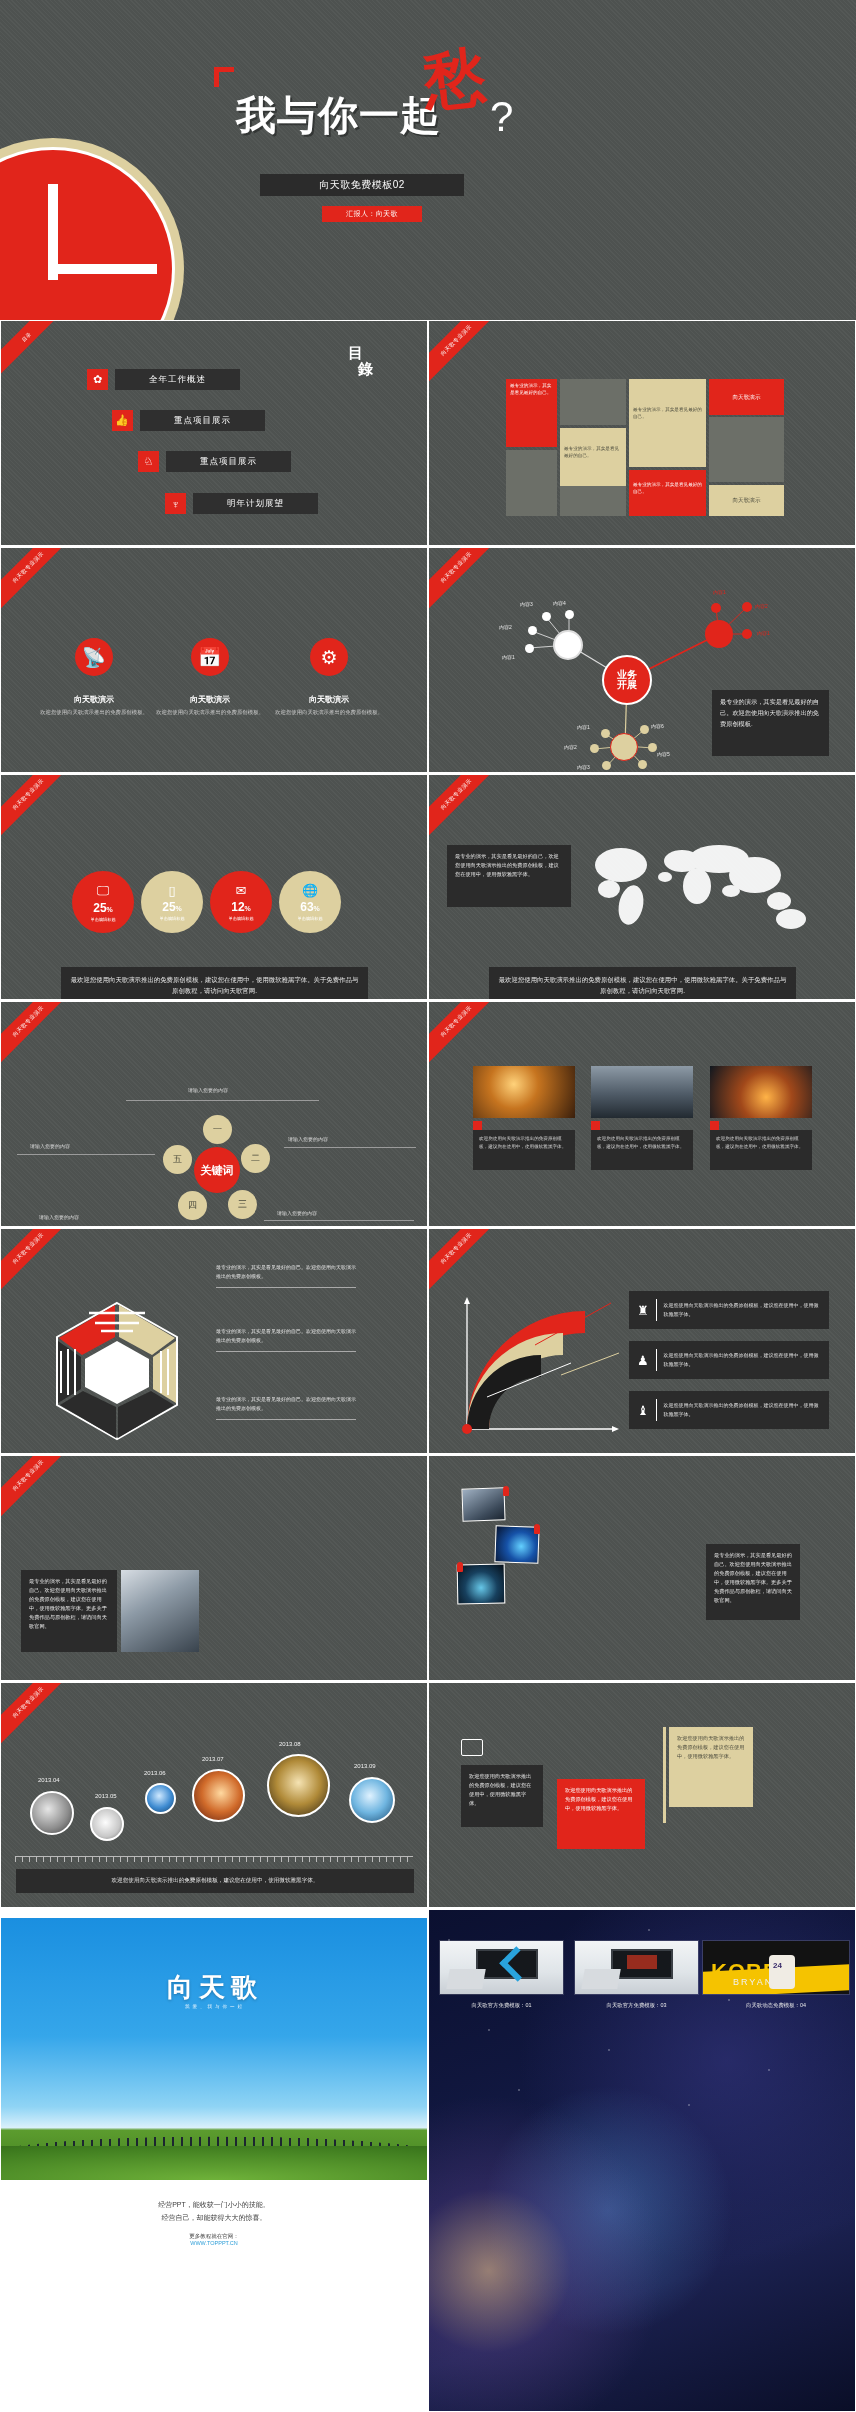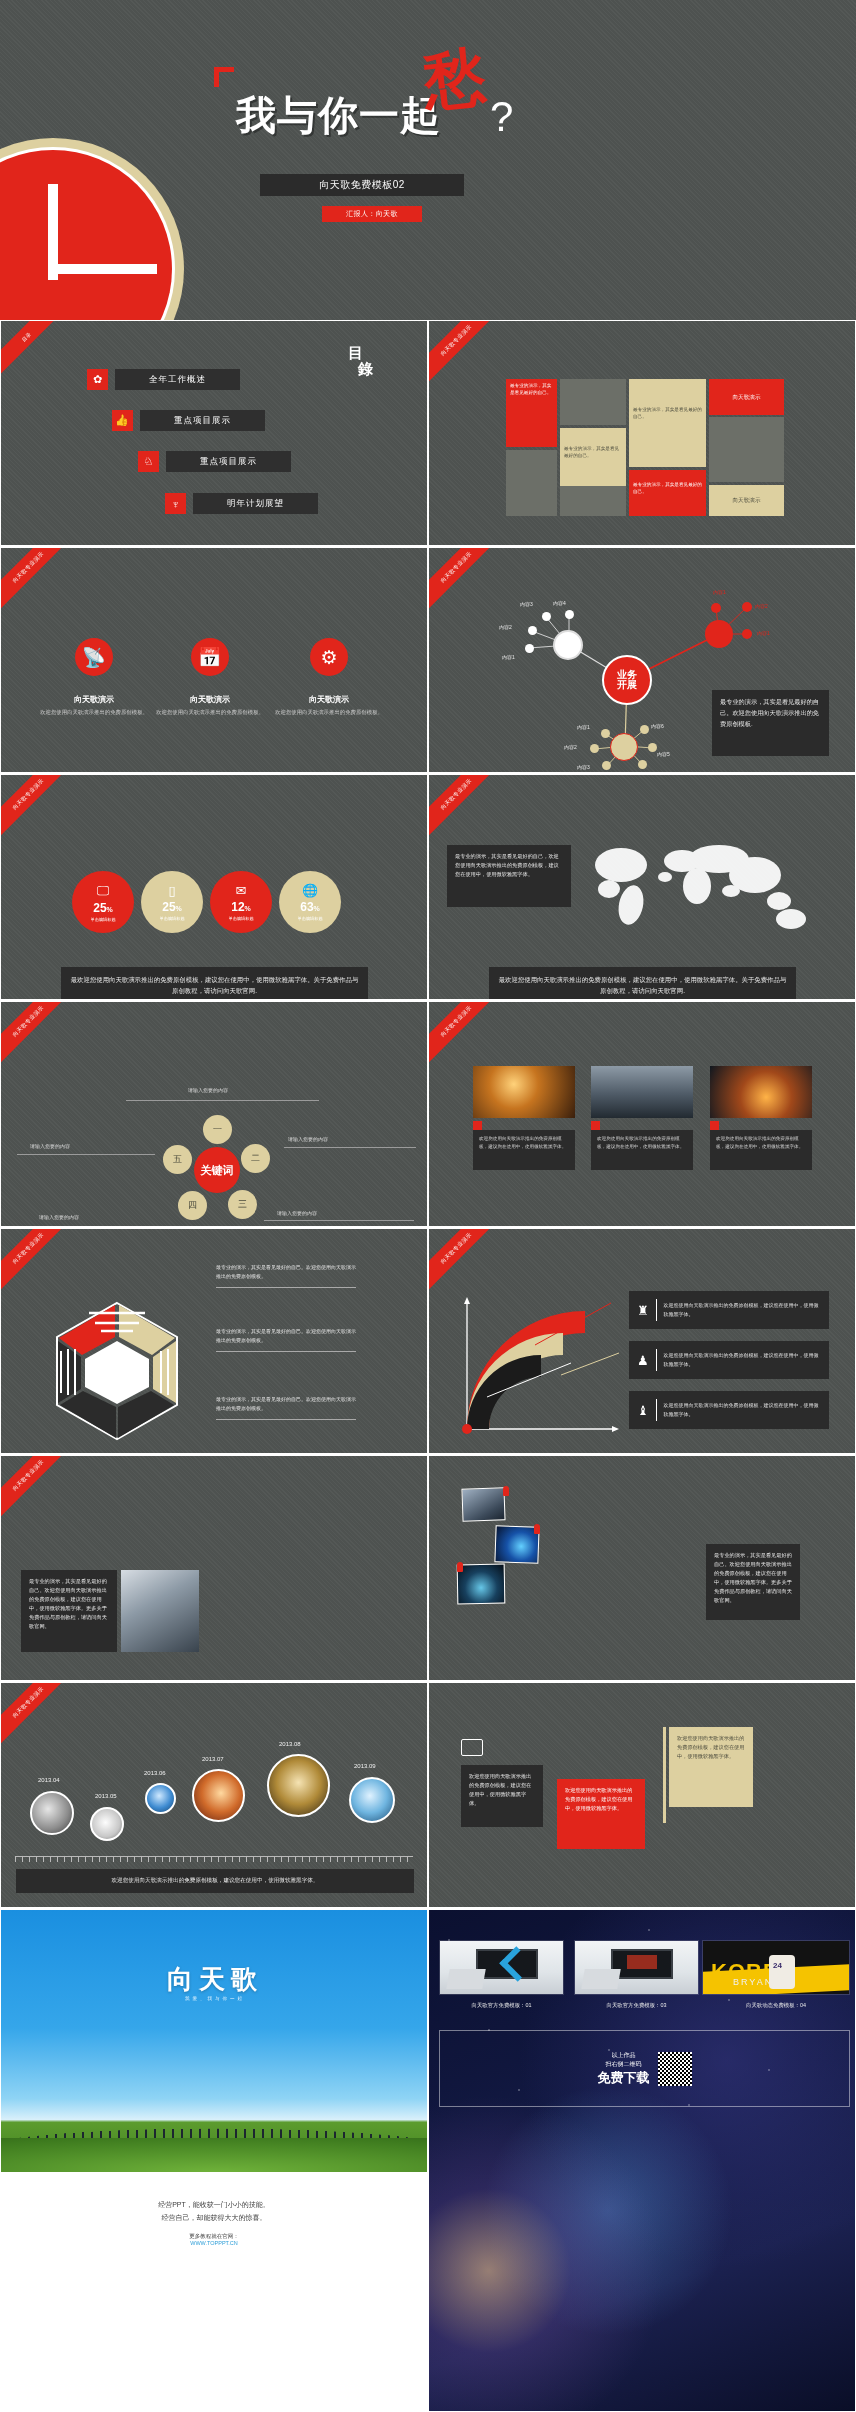--- a/index.html
+++ b/index.html
@@ -573,21 +573,21 @@
     <div style="position:absolute;left:32px;top:56px;width:22px;height:17px;border:1.6px solid #fff;border-radius:2px;"></div>
     <div class="darkbox" style="left:32px;top:82px;width:82px;height:62px;font-size:5.2px;">欢迎您使用向天歌演示推出的免费原创模板，建议您在使用中，使用微软雅黑字体。</div>
 
     <div style="position:absolute;left:128px;top:96px;width:88px;height:70px;background:#e1251b;color:#fff;font-size:5.2px;line-height:1.75;padding:7px 8px;">欢迎您使用向天歌演示推出的免费原创模板，建议您在使用中，使用微软雅黑字体。</div>
 
     <div style="position:absolute;left:234px;top:44px;width:3px;height:96px;background:#ddd0a0;"></div>
     <div style="position:absolute;left:240px;top:44px;width:84px;height:80px;background:#ddd0a0;color:#4a4a3c;font-size:5.2px;line-height:1.75;padding:7px 8px;">欢迎您使用向天歌演示推出的免费原创模板，建议您在使用中，使用微软雅黑字体。</div>
   </div>
 
   <div class="slide" style="left:0;top:1909px;width:428px;height:503px;background:#ffffff;">
-    <div style="position:absolute;left:0;top:0;width:428px;height:262px;overflow:hidden;">
+    <div style="position:absolute;left:0;top:8px;width:428px;height:262px;overflow:hidden;">
       <div class="sky"></div>
       <div class="people"></div>
       <div class="grass"></div>
       <div class="sky-logo">向天歌</div>
       <div class="sky-slogan">我爱、我与你一起</div>
     </div>
 
     <div class="endtext" style="top:288px;">
       <div class="l">经营PPT，能收获一门小小的技能。</div>
       <div class="l">经营自己，却能获得大大的惊喜。</div>
@@ -619,25 +619,15 @@
     <div class="thumb" style="left:273px;top:30px;width:148px;">
       <div style="position:absolute;inset:0;background:#121212;"></div>
       <div style="position:absolute;left:0;bottom:0;width:100%;height:26px;background:#f5c300;transform:skewY(-3deg);"></div>
       <div style="position:absolute;left:8px;top:18px;font-size:22px;font-weight:bold;color:#f5c300;letter-spacing:1px;">KOBE</div>
       <div style="position:absolute;left:30px;top:36px;font-size:9px;color:#efefef;letter-spacing:2px;">BRYANT</div>
       <div style="position:absolute;left:66px;top:14px;width:26px;height:34px;background:#f0ece4;border-radius:4px;"></div>
       <div style="position:absolute;left:70px;top:20px;font-size:8px;font-weight:bold;color:#3b2d6b;">24</div>
     </div>
     <div class="th-cap" style="left:273px;top:92px;width:148px;">向天歌动态免费模板：04</div>
 
-    <div class="dlbox" style="left:10px;top:120px;width:411px;height:77px;">
-      <div style="display:flex;align-items:center;">
-        <div>
-          <div class="dl-l1">以上作品</div>
-          <div class="dl-l1">扫右侧二维码</div>
-          <div class="dl-l2">免费下载</div>
-        </div>
-        <div class="qr"></div>
-      </div>
-    </div>
   </div>
 
 </div>
 
 </body></html>

